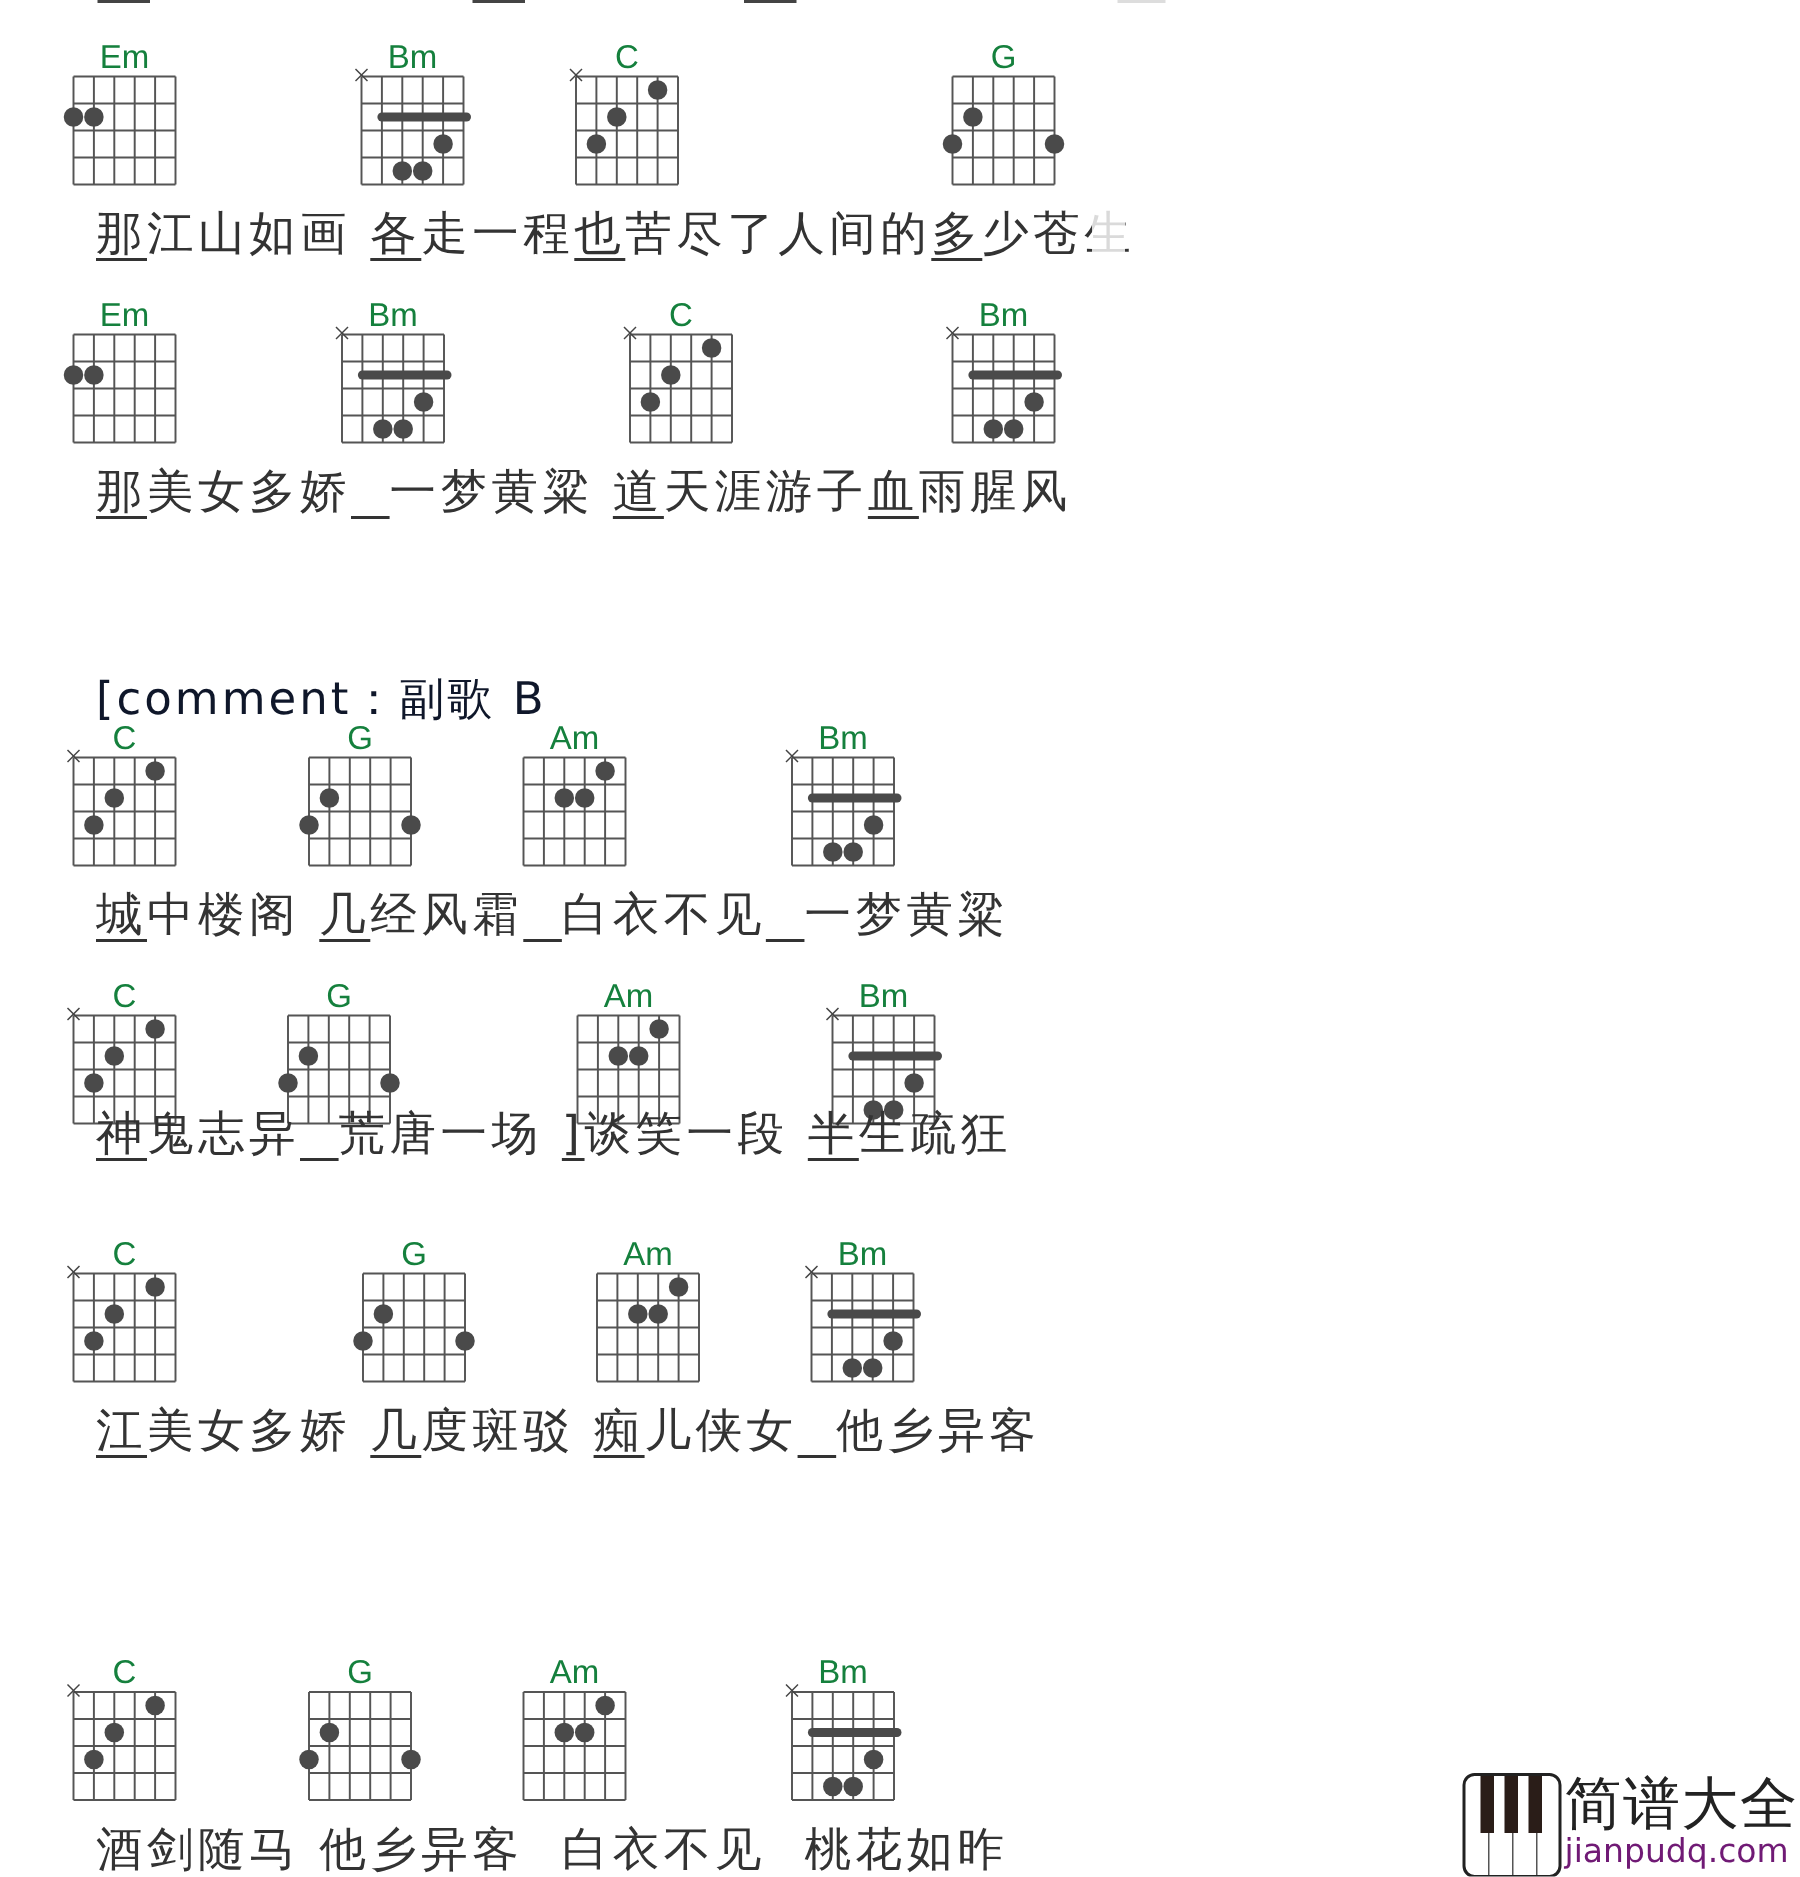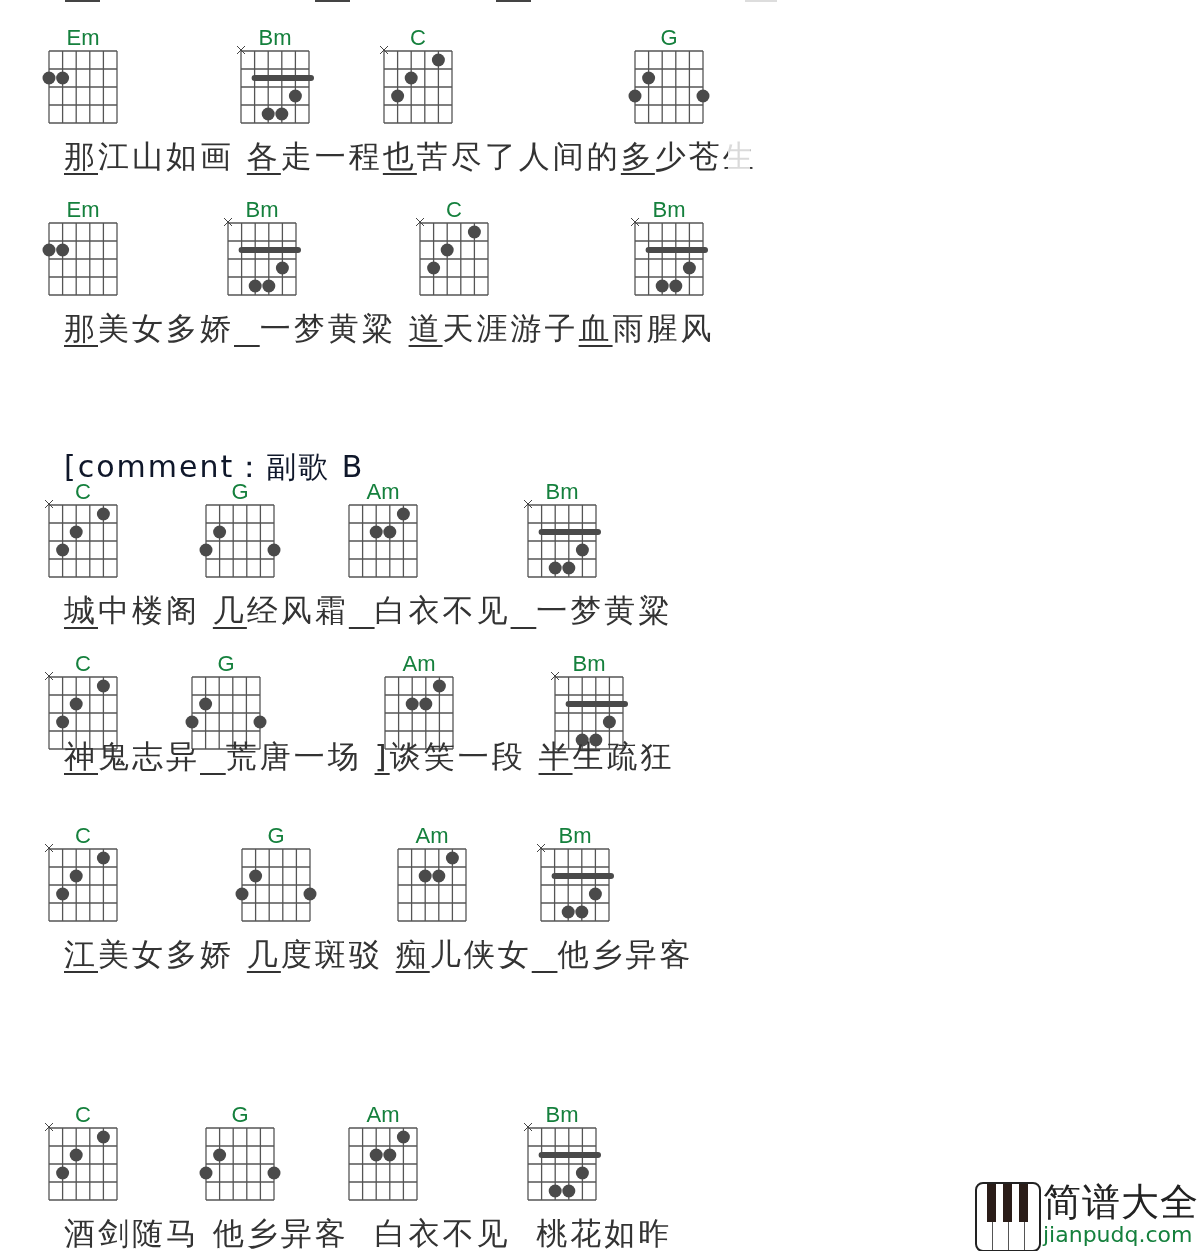--- a/index.html
+++ b/index.html
@@ -35,21 +35,21 @@
     border: 2px solid #222; border-radius: 8px; background: #fff; overflow: hidden;
   }
   .logo-keys .bk { position: absolute; top: 0; width: 9px; height: 38px; background: #2a1d18; }
   .logo-keys .wl { position: absolute; top: 38px; bottom: 0; width: 1px; background: #555; }
   .logo-cn {
     position: absolute; left: 68px; top: 0; font-size: 38px; line-height: 44px;
     color: #222; font-family: "DejaVu Sans", sans-serif; letter-spacing: 1px;
   }
   .logo-url {
     position: absolute; left: 68px; top: 42px; font-size: 22px; line-height: 26px;
-    color: #15803d; font-family: "DejaVu Sans", sans-serif;
+    color: #701a75; font-family: "DejaVu Sans", sans-serif;
   }
 </style>
 </head>
 <body>
 
 <div id="sheet">
     <div class="top-underline" style="left: 65px; width: 35px;"></div>
     <div class="top-underline" style="left: 315px; width: 35px;"></div>
     <div class="top-underline" style="left: 496px; width: 35px;"></div>
     <div class="top-underline" style="left: 745px; width: 32px; background: rgb(221, 221, 221);"></div>

